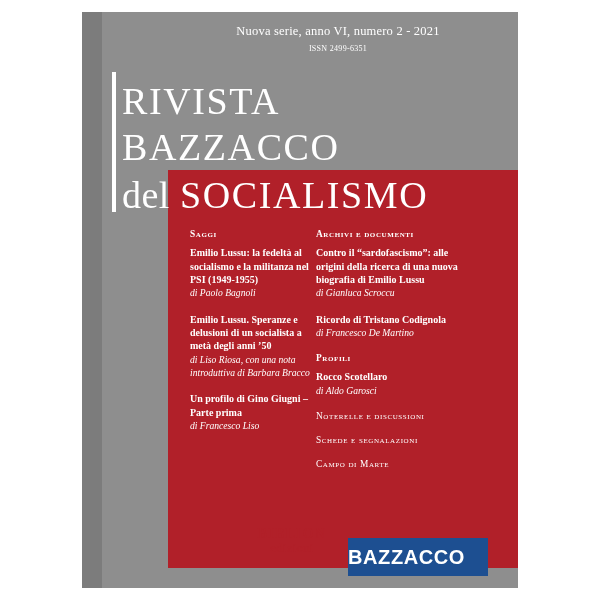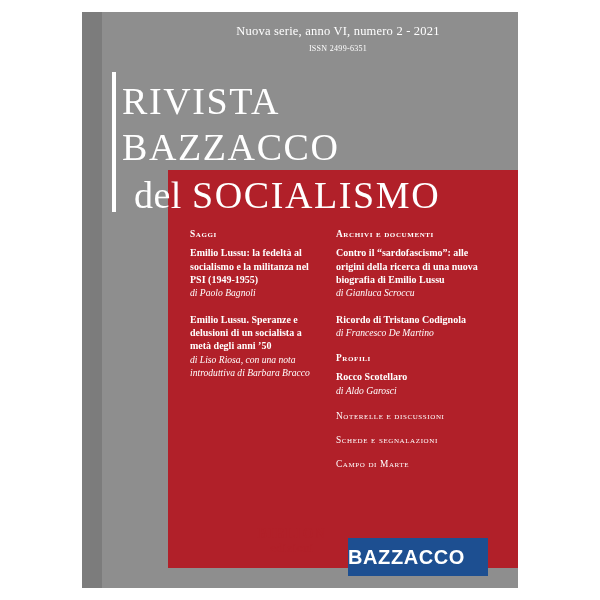--- a/index.html
+++ b/index.html
@@ -91,36 +91,36 @@
     width: 400px;
     color: #ffffff;
   }
   .mast-line {
     font-size: 38px;
     line-height: 46px;
     letter-spacing: 1.6px;
     font-weight: normal;
     white-space: nowrap;
   }
-  .mast-line-3 { margin-top: 2px; margin-left: 12px; }
+  .mast-line-3 { margin-top: 2px; }
   .mast-del {
     font-style: normal;
     letter-spacing: .5px;
   }
   .mast-soc { letter-spacing: 1.6px; }
 
   
   .col {
     position: absolute;
     color: #ffffff;
     font-size: 9.6px;
     line-height: 13.2px;
   }
   .col-left { left: 190px; top: 228px; width: 132px; }
-  .col-right { left: 336px; top: 228px; width: 160px; }
+  .col-right { left: 316px; top: 228px; width: 160px; }
 
   .sec-head {
     font-variant: small-caps;
     font-size: 9.4px;
     letter-spacing: .6px;
     margin-bottom: 5px;
     font-weight: bold;
   }
   .entry { margin-bottom: 13px; }
   .entry .t {
@@ -208,20 +208,24 @@
     <div class="entry">
       <div class="t">Emilio Lussu: la fedeltà al socialismo e la militanza nel PSI (1949-1955)</div>
       <div class="a">di Paolo Bagnoli</div>
     </div>
 
     <div class="entry">
       <div class="t">Emilio Lussu. Speranze e delusioni di un socialista a metà degli anni ’50</div>
       <div class="a">di Liso Riosa, con una nota introduttiva di Barbara Bracco</div>
     </div>
 
+    <div class="entry">
+      <div class="t">Un profilo di Gino Giugni – Parte prima</div>
+      <div class="a">di Francesco Liso</div>
+    </div>
   </div>
 
   <div class="col col-right">
     <div class="sec-head">Archivi e documenti</div>
 
     <div class="entry">
       <div class="t">Contro il “sardofascismo”: alle origini della ricerca di una nuova biografia di Emilio Lussu</div>
       <div class="a">di Gianluca Scroccu</div>
     </div>
 

